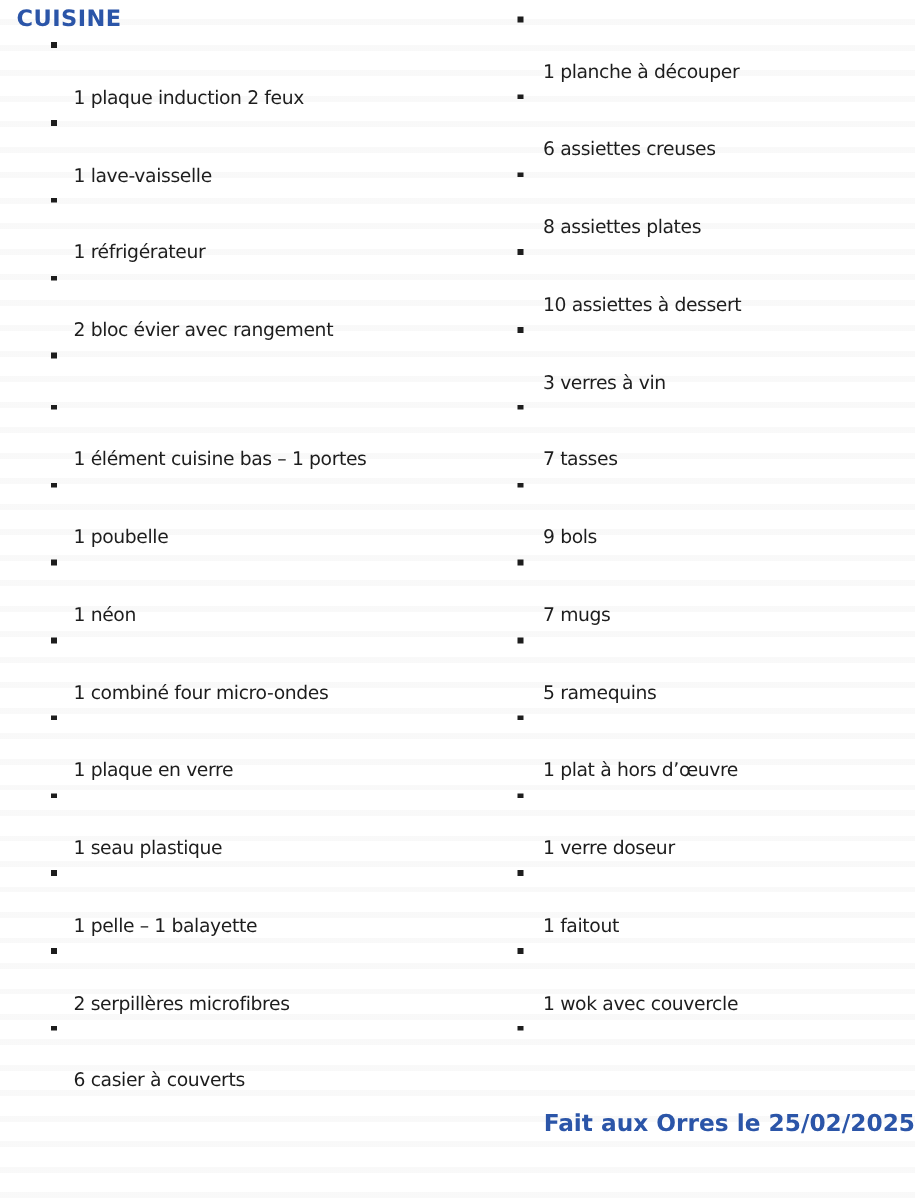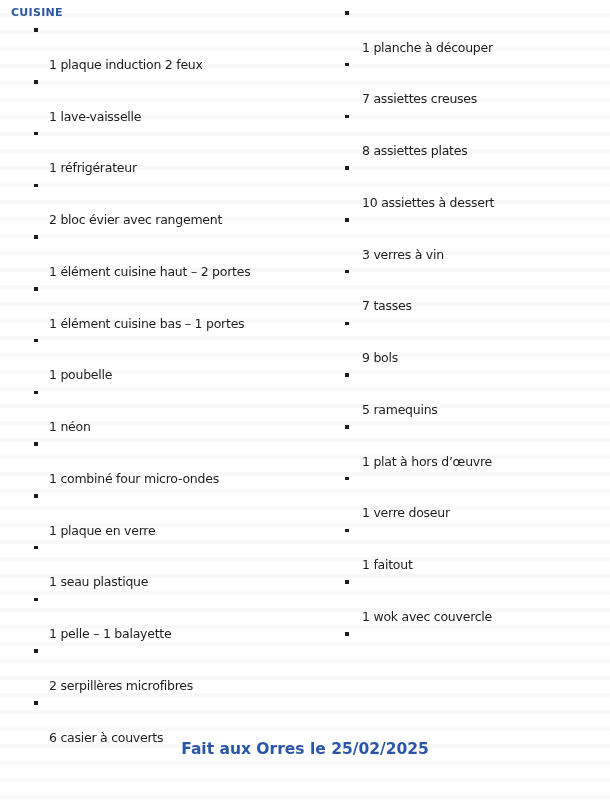--- a/index.html
+++ b/index.html
@@ -32,21 +32,21 @@
     pointer-events: none;
   }
   .col {
     position: absolute;
     top: 4px;
   }
   .col-left  { left: 11px;  width: 310px; }
   .col-right { left: 345px; width: 255px; }
   .section-title {
     margin: 0;
-    font-size: 11px;
+    font-size: 15px;
     font-weight: bold;
     line-height: 17.25px;
     color: var(--accent, #2b55a8);
     letter-spacing: 0.3px;
   }
   ul.items {
     list-style: none;
     margin: 0;
     padding: 0;
   }
@@ -66,21 +66,21 @@
     height: 3.5px;
     background: var(--ink, #1d1d1d);
   }
   .col-left  .bullet { left: 23px; }
   .col-right .bullet { left: 0px; }
   .footer-note {
     position: absolute;
     top: 740px;
     left: 0;
     width: 100%;
-    text-align: center;
+    text-align: right;
     font-size: 15.5px;
     font-weight: bold;
     color: var(--accent, #2b55a8);
   }
 </style>
 </head>
 <body>
 
 <div class="page">
 
@@ -103,21 +103,20 @@
           <span class="item-text">1 réfrigérateur</span>
         </li>
 
         <li class="item">
           <span class="bullet"></span>
           <span class="item-text">2 bloc évier avec rangement</span>
         </li>
 
         <li class="item">
           <span class="bullet"></span>
-          <span class="item-text">1 élément cuisine haut – 2 portes</span>
         </li>
 
         <li class="item">
           <span class="bullet"></span>
           <span class="item-text">1 élément cuisine bas – 1 portes</span>
         </li>
 
         <li class="item">
           <span class="bullet"></span>
           <span class="item-text">1 poubelle</span>
@@ -171,21 +170,21 @@
     <ul class="items">
 
         <li class="item">
           <span class="bullet"></span>
           <span class="item-text">1 planche à découper</span>
         </li>
 
 
         <li class="item">
           <span class="bullet"></span>
-          <span class="item-text">7 assiettes creuses</span>
+          <span class="item-text">6 assiettes creuses</span>
         </li>
 
         <li class="item">
           <span class="bullet"></span>
           <span class="item-text">8 assiettes plates</span>
         </li>
 
         <li class="item">
           <span class="bullet"></span>
           <span class="item-text">10 assiettes à dessert</span>
@@ -199,20 +198,24 @@
         <li class="item">
           <span class="bullet"></span>
           <span class="item-text">7 tasses</span>
         </li>
 
         <li class="item">
           <span class="bullet"></span>
           <span class="item-text">9 bols</span>
         </li>
 
+        <li class="item">
+          <span class="bullet"></span>
+          <span class="item-text">7 mugs</span>
+        </li>
 
         <li class="item">
           <span class="bullet"></span>
           <span class="item-text">5 ramequins</span>
         </li>
 
         <li class="item">
           <span class="bullet"></span>
           <span class="item-text">1 plat à hors d’œuvre</span>
         </li>

